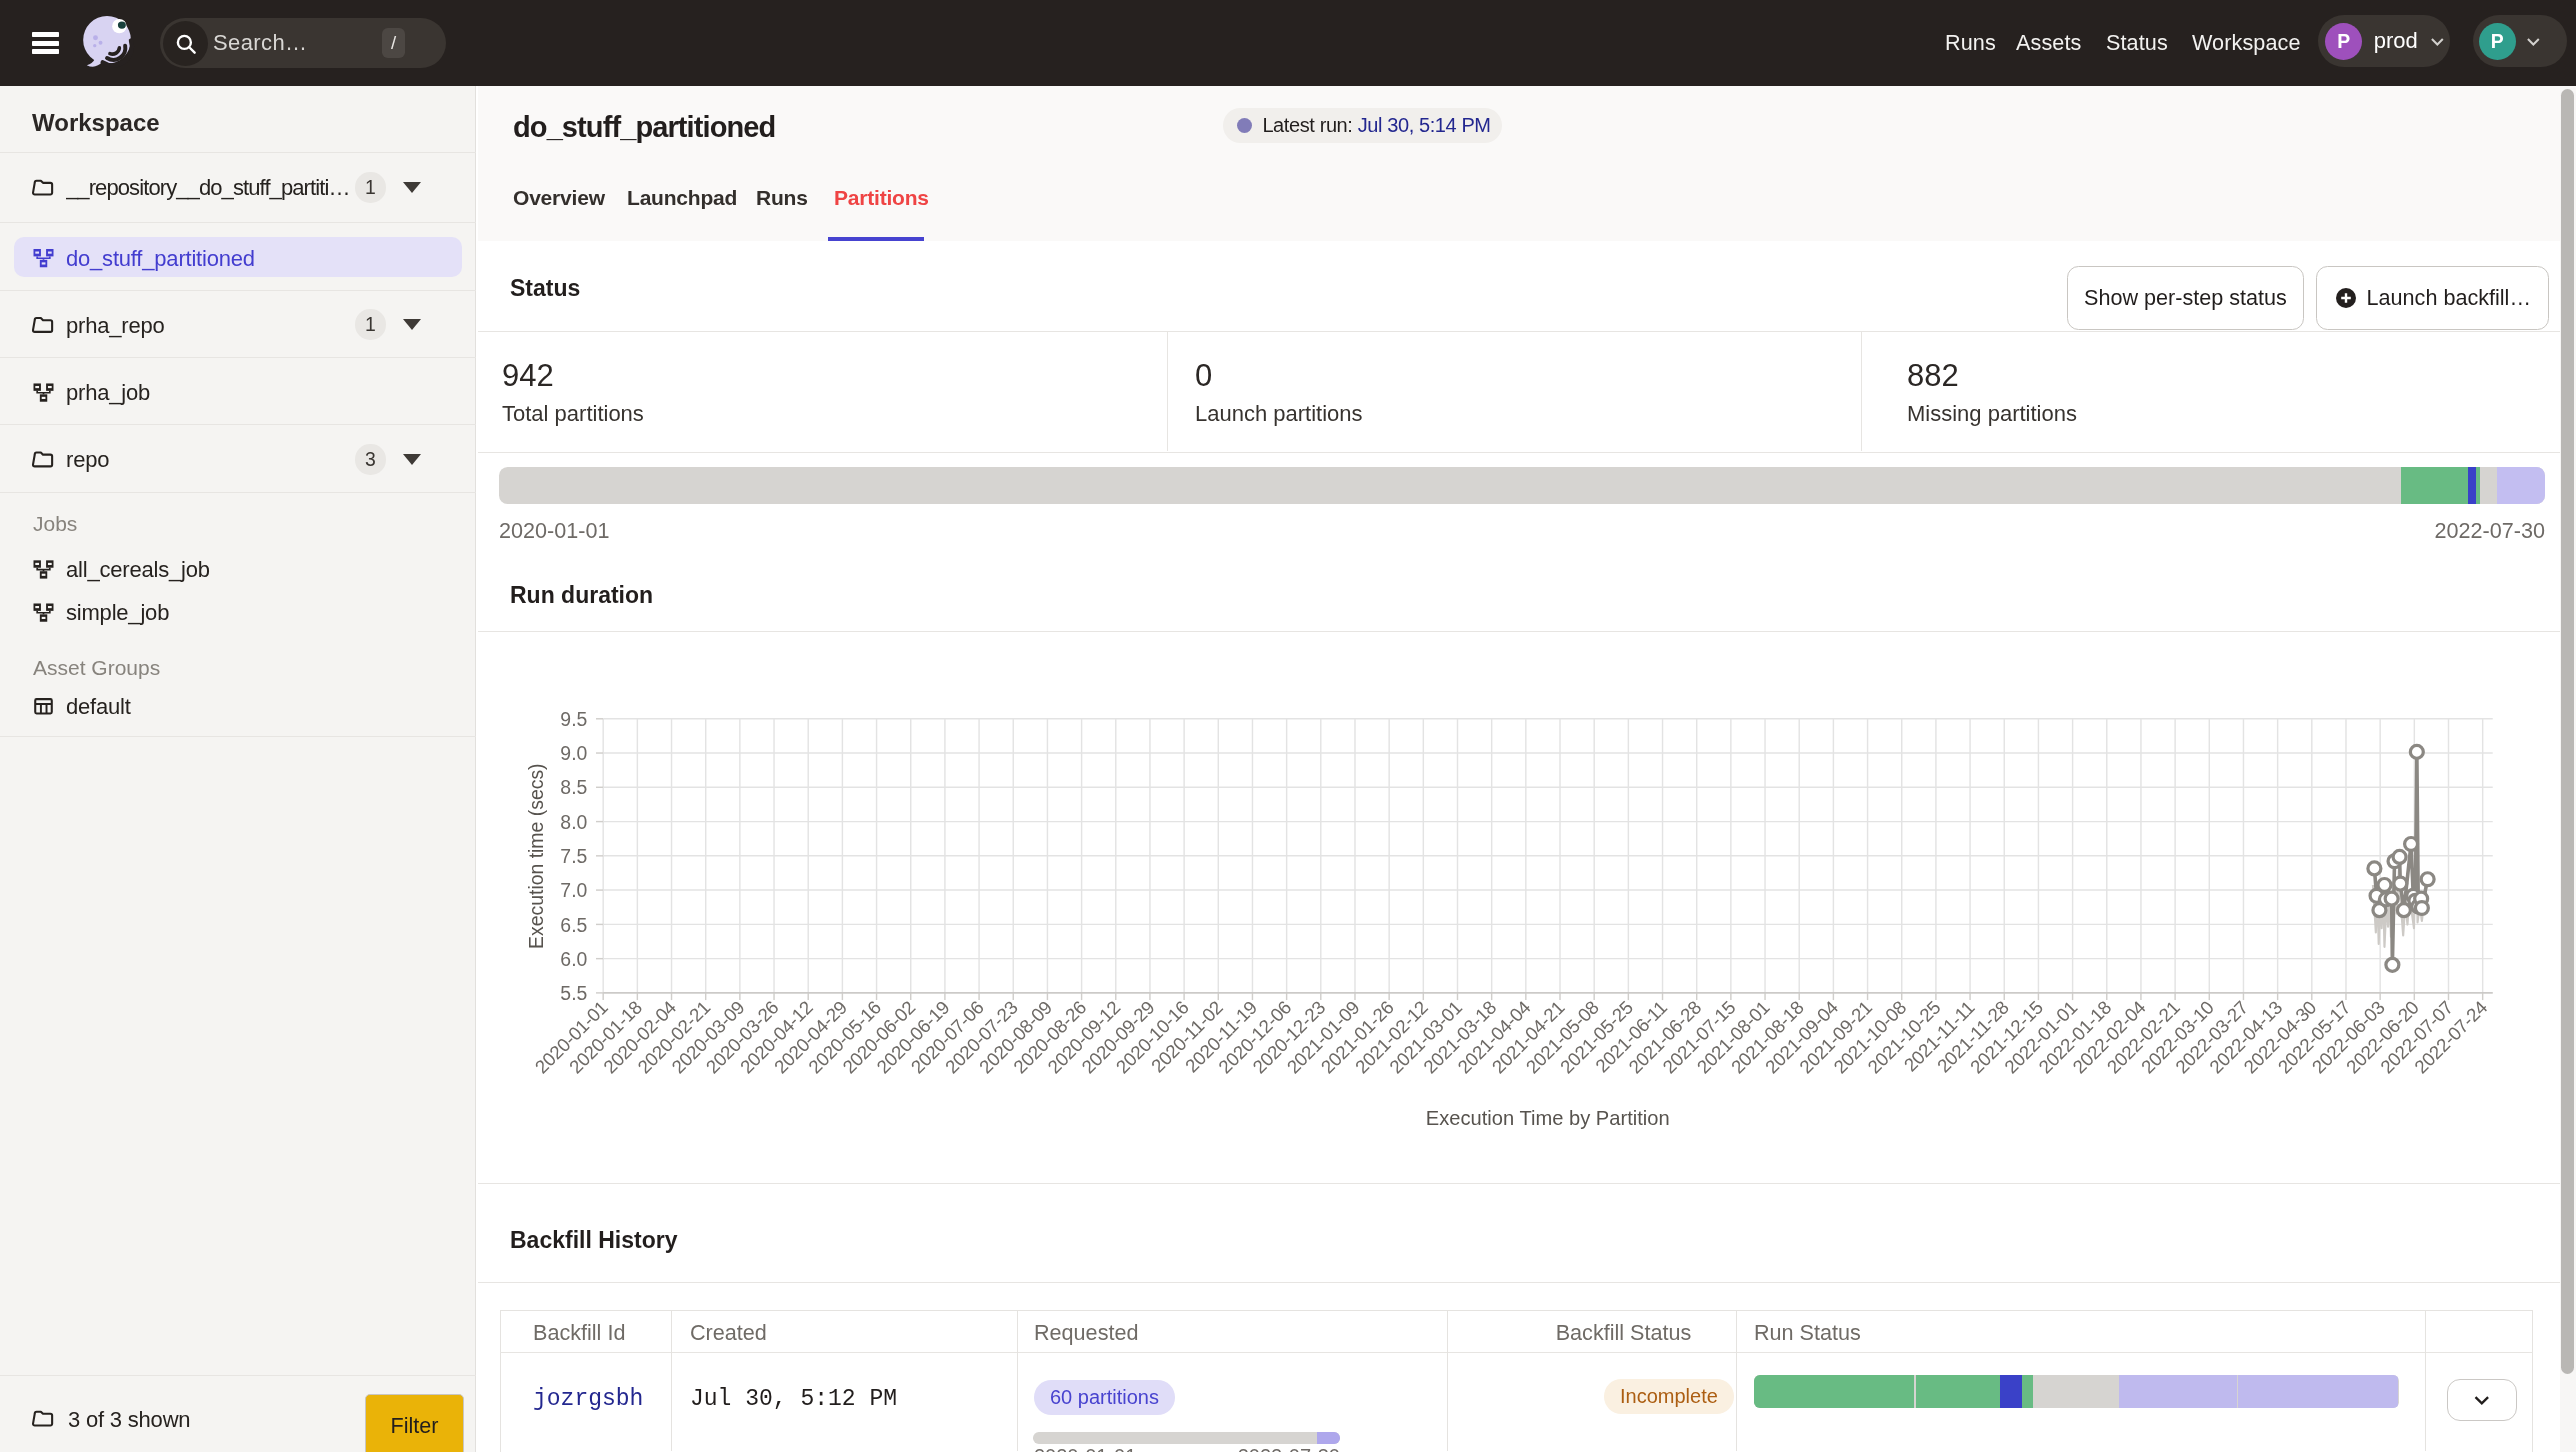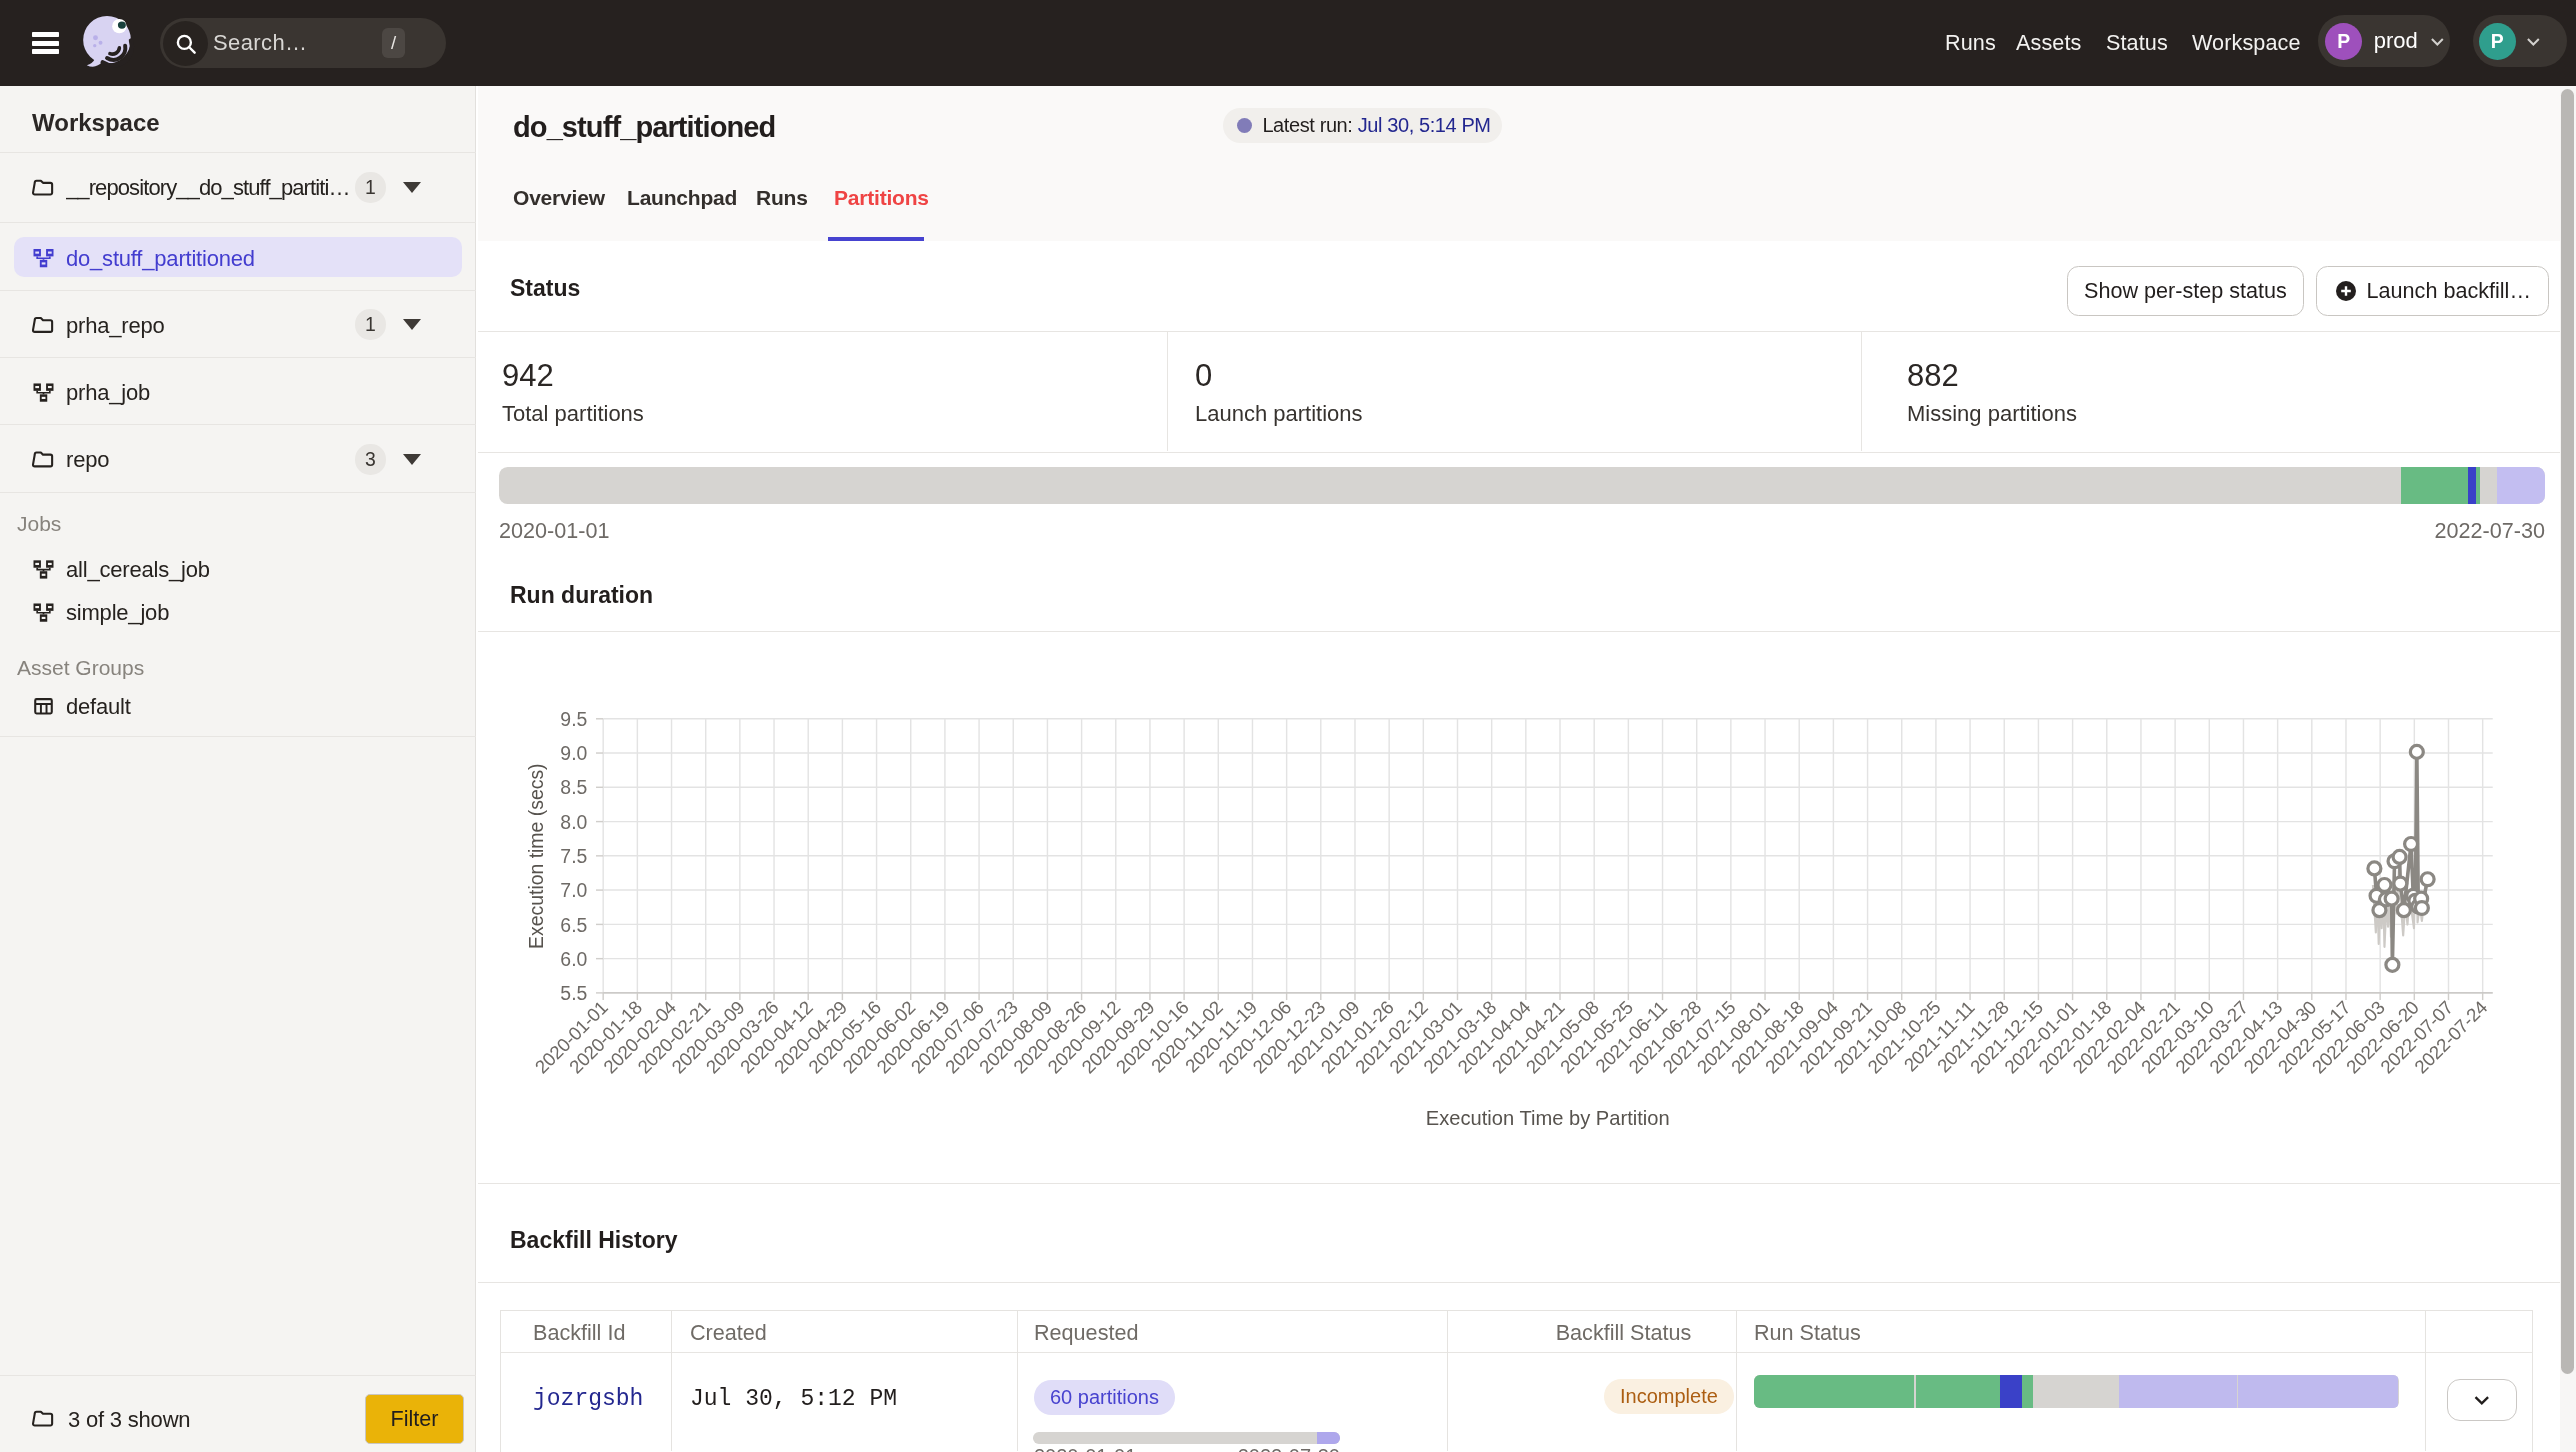--- a/index.html
+++ b/index.html
@@ -15,31 +15,31 @@
 .navlink{position:absolute;top:29.5px;font-size:21.6px;font-weight:500;color:#f3f2f0;letter-spacing:0.1px}
 .tbpill{position:absolute;top:15px;height:52px;border-radius:26px;background:#3a3531;display:flex;align-items:center}
 .avcirc{width:37px;height:37px;border-radius:50%;color:#fff;font-size:19.4px;font-weight:600;display:flex;align-items:center;justify-content:center}
 
 #sidebar{position:absolute;left:0;top:86px;width:476px;height:1366px;background:#f5f4f2;border-right:1.4px solid #e2e0dd}
 .sbhead{position:absolute;left:32px;font-size:24px;font-weight:600;color:#2b2725}
 .sbrule{position:absolute;left:0;width:476px;height:0;border-top:1.4px solid #e7e5e2}
 .sbtext{position:absolute;left:66px;font-size:22px;font-weight:500;color:#26221f;letter-spacing:-0.2px}
 .badge{position:absolute;left:355px;width:31px;height:31px;border-radius:15px;background:#e9e7e4;color:#3a3632;font-size:19.4px;text-align:center;line-height:31px}
 .caretdn{position:absolute;left:403px;width:0;height:0;border-left:9.4px solid transparent;border-right:9.4px solid transparent;border-top:11.5px solid #3e3a36}
-.sbsub{position:absolute;left:17px;font-size:21px;color:#87837d}
+.sbsub{position:absolute;left:33px;font-size:21px;color:#87837d}
 #selrow{position:absolute;left:14.4px;top:151px;width:448px;height:40px;border-radius:10px;background:#e4e1f8}
 
 #main{position:absolute;left:478px;top:86px;width:2082px;height:1366px;background:#fff}
 #pagehead{position:absolute;left:0;top:0;width:2082px;height:155px;background:#faf9f8}
 #ptitle{position:absolute;left:35px;top:24.5px;font-size:29px;font-weight:600;color:#221e1d;letter-spacing:-0.9px;white-space:nowrap}
 .hpill{position:absolute;top:22px;height:35px;border-radius:17.3px;background:#f1efec;display:flex;align-items:center;font-size:20px;color:#221e1d;white-space:nowrap;padding-right:11.5px}
 .tab{position:absolute;top:100px;font-size:21px;font-weight:600;color:#332f2c;letter-spacing:-0.2px;white-space:nowrap}
 #tabline{position:absolute;left:350px;top:151px;width:96px;height:4.3px;background:#4643d0}
 .seclbl{position:absolute;left:32px;font-size:23px;font-weight:600;color:#221e1d}
-.btn{position:absolute;height:50px;border:1.4px solid #c9c6c2;border-radius:11.5px;background:#fff;display:flex;align-items:center;justify-content:center;font-size:21.6px;color:#221e1d}
+.btn{position:absolute;height:64px;border:1.4px solid #c9c6c2;border-radius:11.5px;background:#fff;display:flex;align-items:center;justify-content:center;font-size:21.6px;color:#221e1d}
 .rule{position:absolute;height:0;border-top:1.4px solid #e7e5e2}
 .statnum{position:absolute;font-size:31px;font-weight:400;color:#2b2725}
 .statlbl{position:absolute;font-size:22px;color:#37332f}
 .vline{position:absolute;width:0;border-left:1.4px solid #e7e5e2}
 .glabel{position:absolute;font-size:21.6px;color:#6e6a66}
 
 .th{position:absolute;font-size:21.6px;color:#6f6b66}
 .mono{font-family:"Liberation Mono",monospace}
 .tbadge{position:absolute;height:35px;border-radius:17.3px;font-size:21.6px;display:flex;align-items:center;justify-content:center;white-space:nowrap}
 #scrollbar{position:absolute;left:2560px;top:86px;width:16px;height:1366px;background:#f7f6f5;z-index:11}

